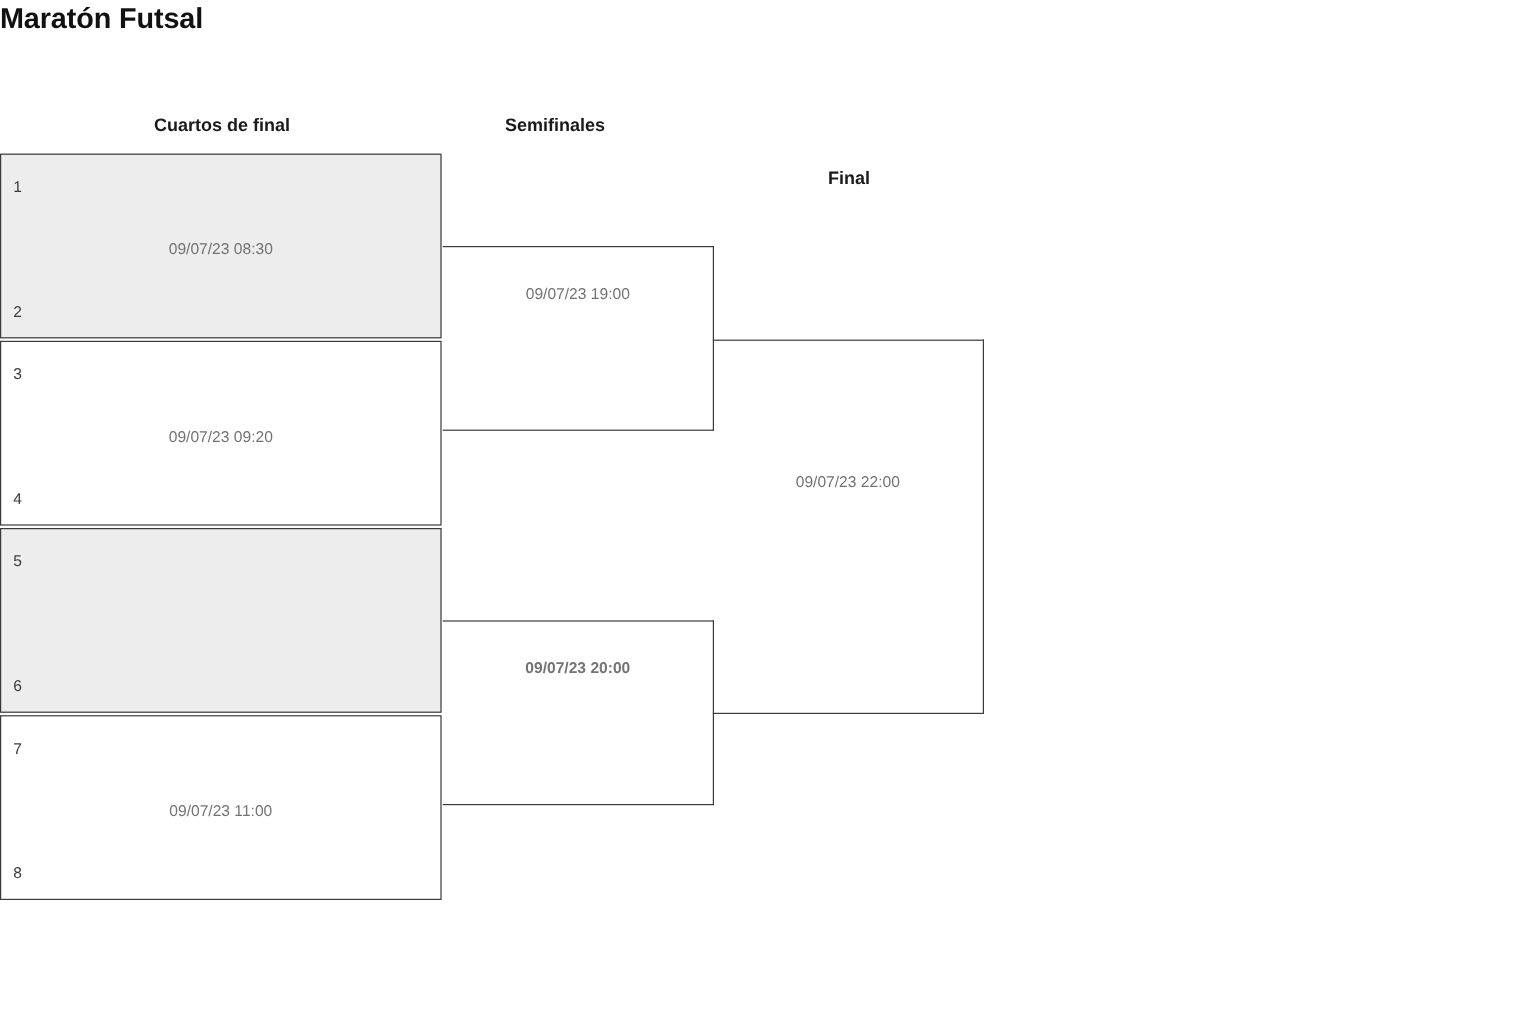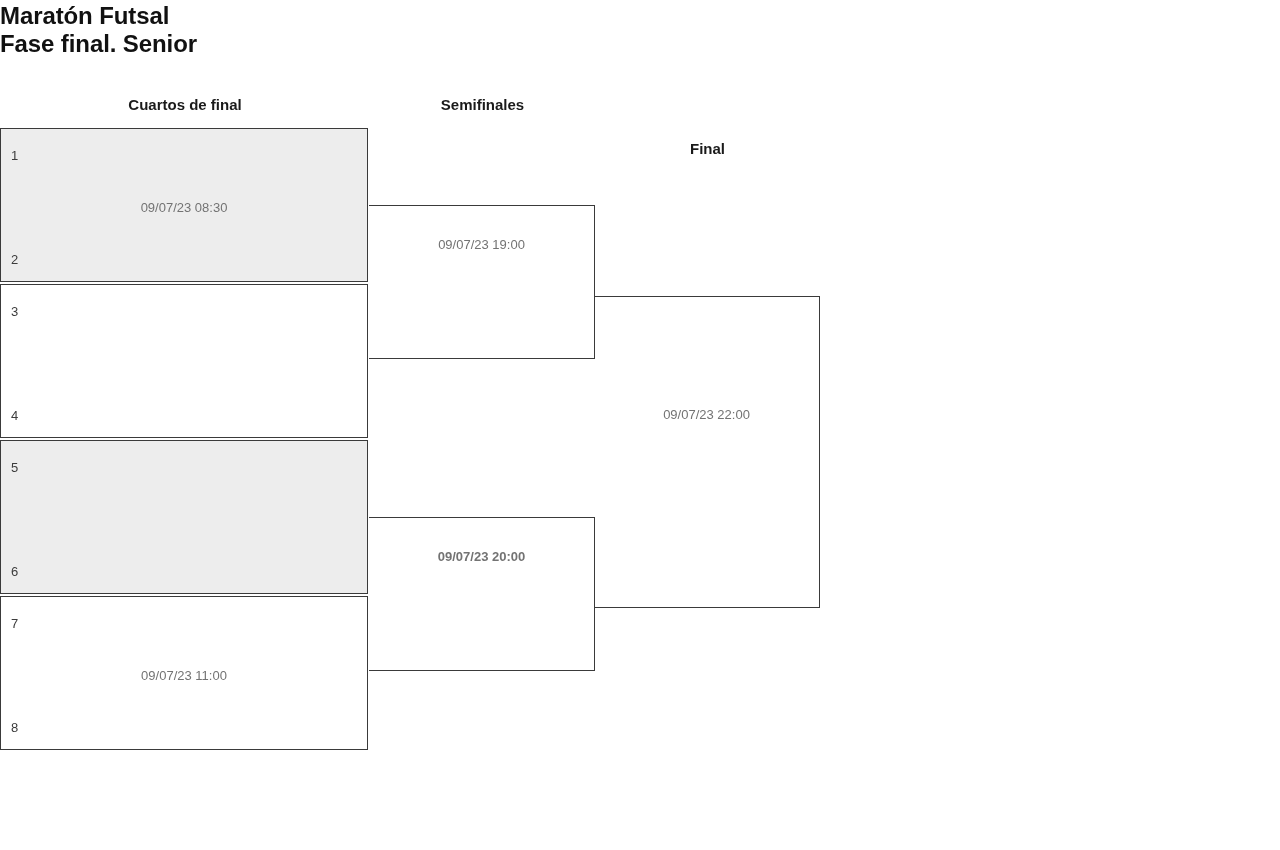--- a/index.html
+++ b/index.html
@@ -52,21 +52,21 @@
   .round-header {
     position: absolute;
     top: 96px;
     font-size: 15px;
     font-weight: 700;
     color: #1a1a1a;
     text-align: center;
     white-space: nowrap;
   }
   #hdr-qf      { left: 0px;   width: 370px; }
-  #hdr-sf      { left: 370px; width: 225px; }
+  #hdr-sf      { left: 350px; width: 225px; }
   #hdr-final   { left: 595px; width: 225px; margin-top: 44px; }
 
   
   #bracket {
     position: absolute;
     left: 0;
     top: 128px;
     width: 1280px;
     height: 640px;
   }
@@ -135,33 +135,32 @@
   .final-box {
     position: absolute;
     left: 594px;
     width: 226px;
     height: 312px;
     border: 1px solid #3a3a3a;
     border-left: none;
     box-sizing: border-box;
     background: transparent;
   }
-  .final-box.f1 { top: 155px; margin-top: 13px; }
+  .final-box.f1 { top: 155px; }
   .final-box .match-date {
     top: 111px;
   }
 </style>
 </head>
 <body>
 
 <div id="header">
 
   <div id="title-block">
     <div class="title-line">Maratón Futsal</div>
-    <div class="title-line">Fase final. Senior</div>
   </div>
 
 
 </div>
 
 <div class="round-header" id="hdr-qf">Cuartos de final</div>
 <div class="round-header" id="hdr-sf">Semifinales</div>
 <div class="round-header" id="hdr-final">Final</div>
 
 <div id="bracket">
@@ -169,20 +168,21 @@
   <div class="qf-col">
 
     <div class="qf-match m1 shaded">
       <div class="slot top">1</div>
       <div class="match-date">09/07/23 08:30</div>
       <div class="slot bottom">2</div>
     </div>
 
     <div class="qf-match m2">
       <div class="slot top">3</div>
+      <div class="match-date">09/07/23 09:20</div>
       <div class="slot bottom">4</div>
     </div>
 
     <div class="qf-match m3 shaded">
       <div class="slot top">5</div>
       <div class="slot bottom">6</div>
     </div>
 
     <div class="qf-match m4">
       <div class="slot top">7</div>

